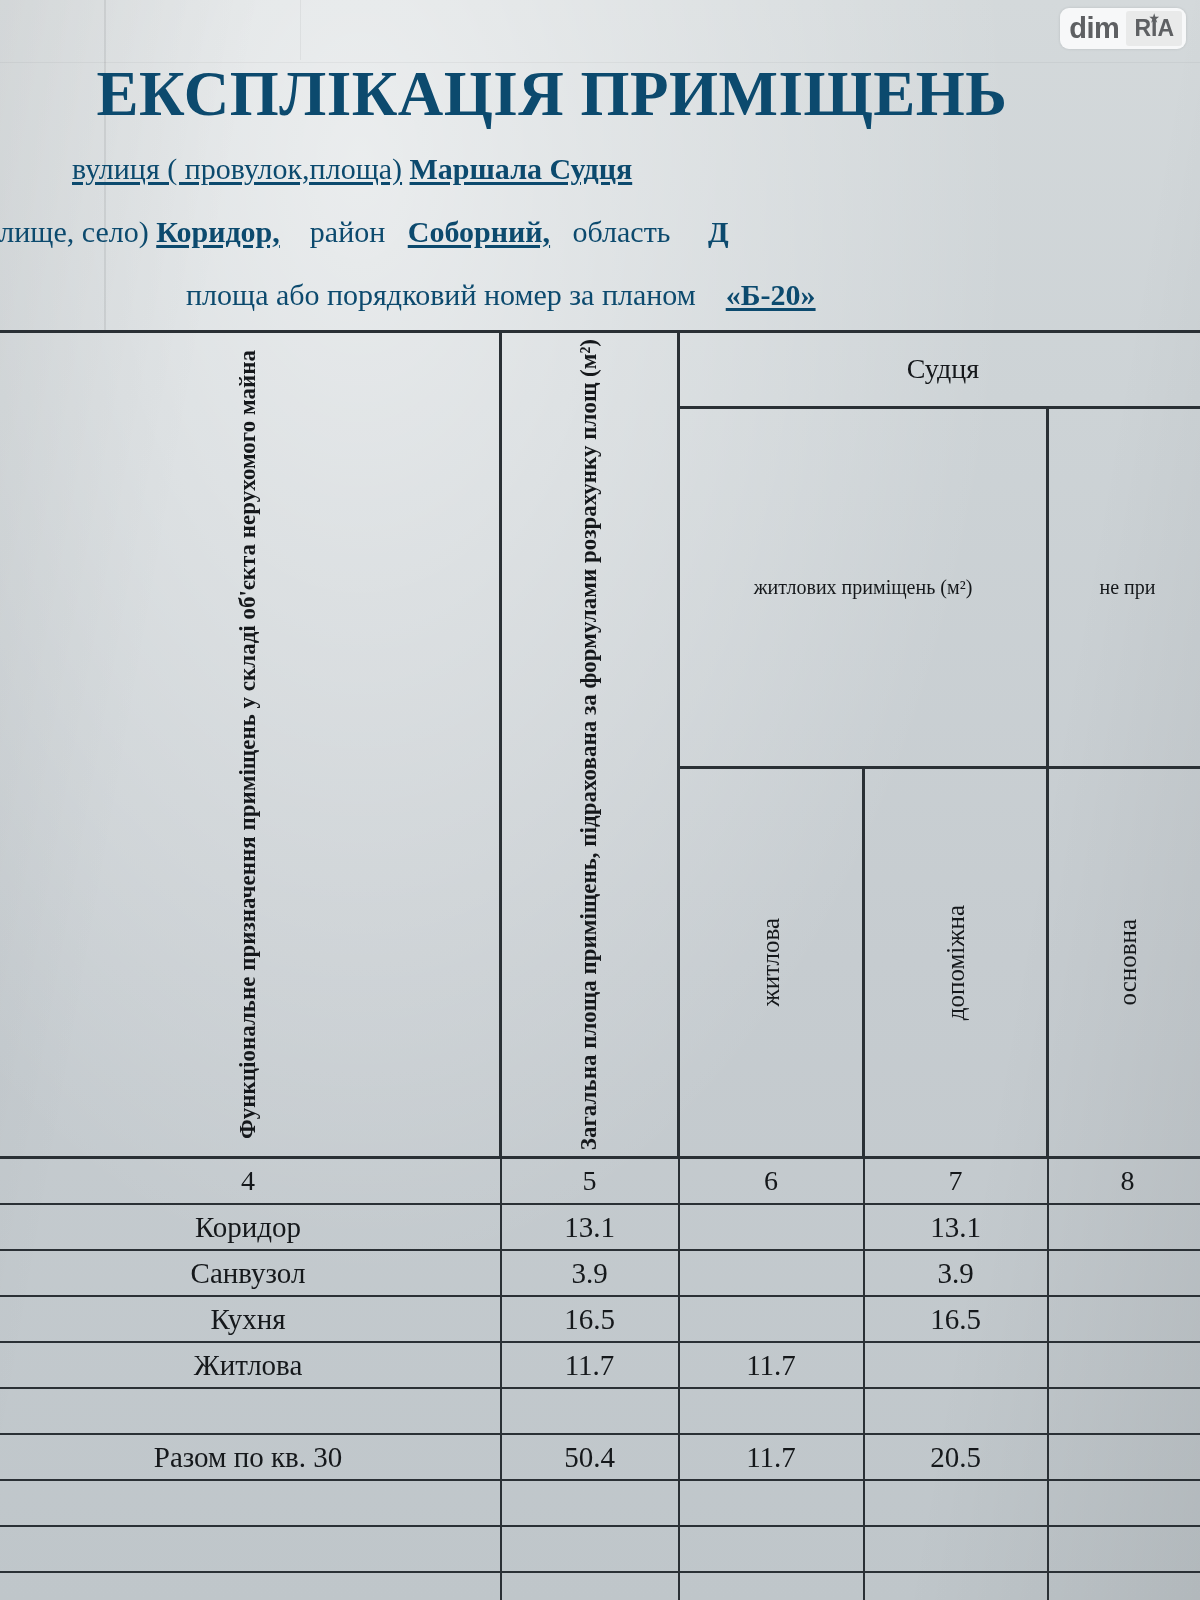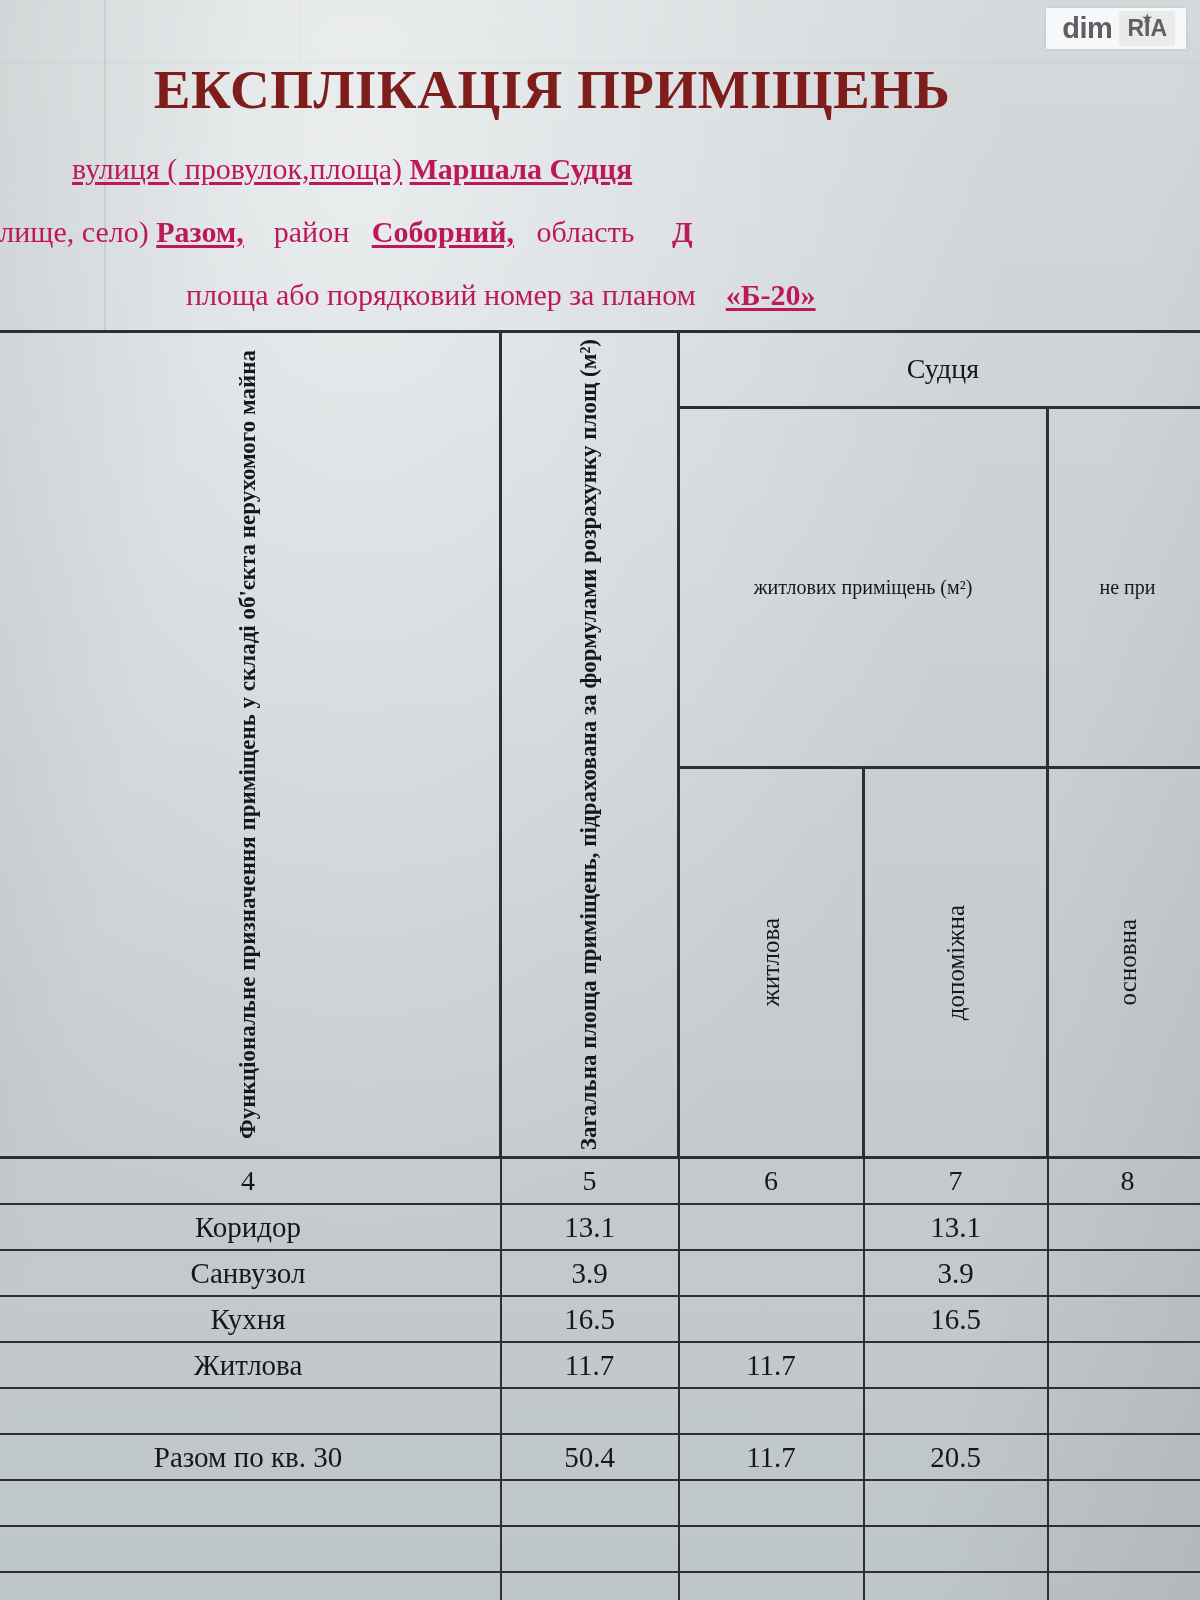--- a/index.html
+++ b/index.html
@@ -44,22 +44,22 @@
   .crease.h1 { left: 0; top: 62px; width: 1200px; height: 1px; background: rgba(0,0,0,0.04);}
 
   
   .watermark {
     position: absolute;
     top: 8px;
     right: 14px;
     display: flex;
     align-items: center;
     background: rgba(255,255,255,0.82);
-    border-radius: 1px;
-    padding: 3px 11px;
+    border-radius: 9px;
+    padding: 3px 4px;
     box-shadow: 0 0 3px rgba(0,0,0,0.12);
   }
   .watermark .wm-dim {
     font-family: "Liberation Sans", sans-serif;
     font-weight: bold;
     font-size: 29px;
     color: #5e6063;
     letter-spacing: -0.5px;
     padding: 0 7px 0 5px;
   }
@@ -83,31 +83,31 @@
     color: #5e6063;
   }
 
   
   .doc-title {
     position: absolute;
     top: 58px;
     left: 0;
     width: 1104px;
     text-align: center;
-    font-size: 55px;
+    font-size: 63px;
     font-weight: bold;
     letter-spacing: 0.5px;
     font-family: "Liberation Serif", serif;
-    color: #7f1d1d;
+    color: #0c4a6e;
   }
   .hdr-line {
     position: absolute;
     font-size: 30px;
     white-space: nowrap;
-    color: #be185d;
+    color: #0c4a6e;
   }
   .hdr-line .u {
     font-weight: bold;
     text-decoration: underline;
     text-underline-offset: 3px;
   }
   .hdr-line .lbl-u {
     text-decoration: underline;
     text-underline-offset: 3px;
   }
@@ -186,21 +186,21 @@
 
 <div class="doc-title">ЕКСПЛІКАЦІЯ ПРИМІЩЕНЬ</div>
 
 <div class="hdr-line line-street">
   <span class="lbl-u">вулиця ( провулок,площа)</span>
   <span class="u">Маршала Судця</span>
 </div>
 
 <div class="hdr-line line-city">
   <span>елище, село)</span>
-  <span class="u">Разом,</span>
+  <span class="u">Коридор,</span>
   &nbsp;&nbsp;
   <span>район</span>
   &nbsp;
   <span class="u">Соборний,</span>
   &nbsp;
   <span>область</span>
   &nbsp;&nbsp;&nbsp;
   <span class="u">Д</span>
 </div>
 

